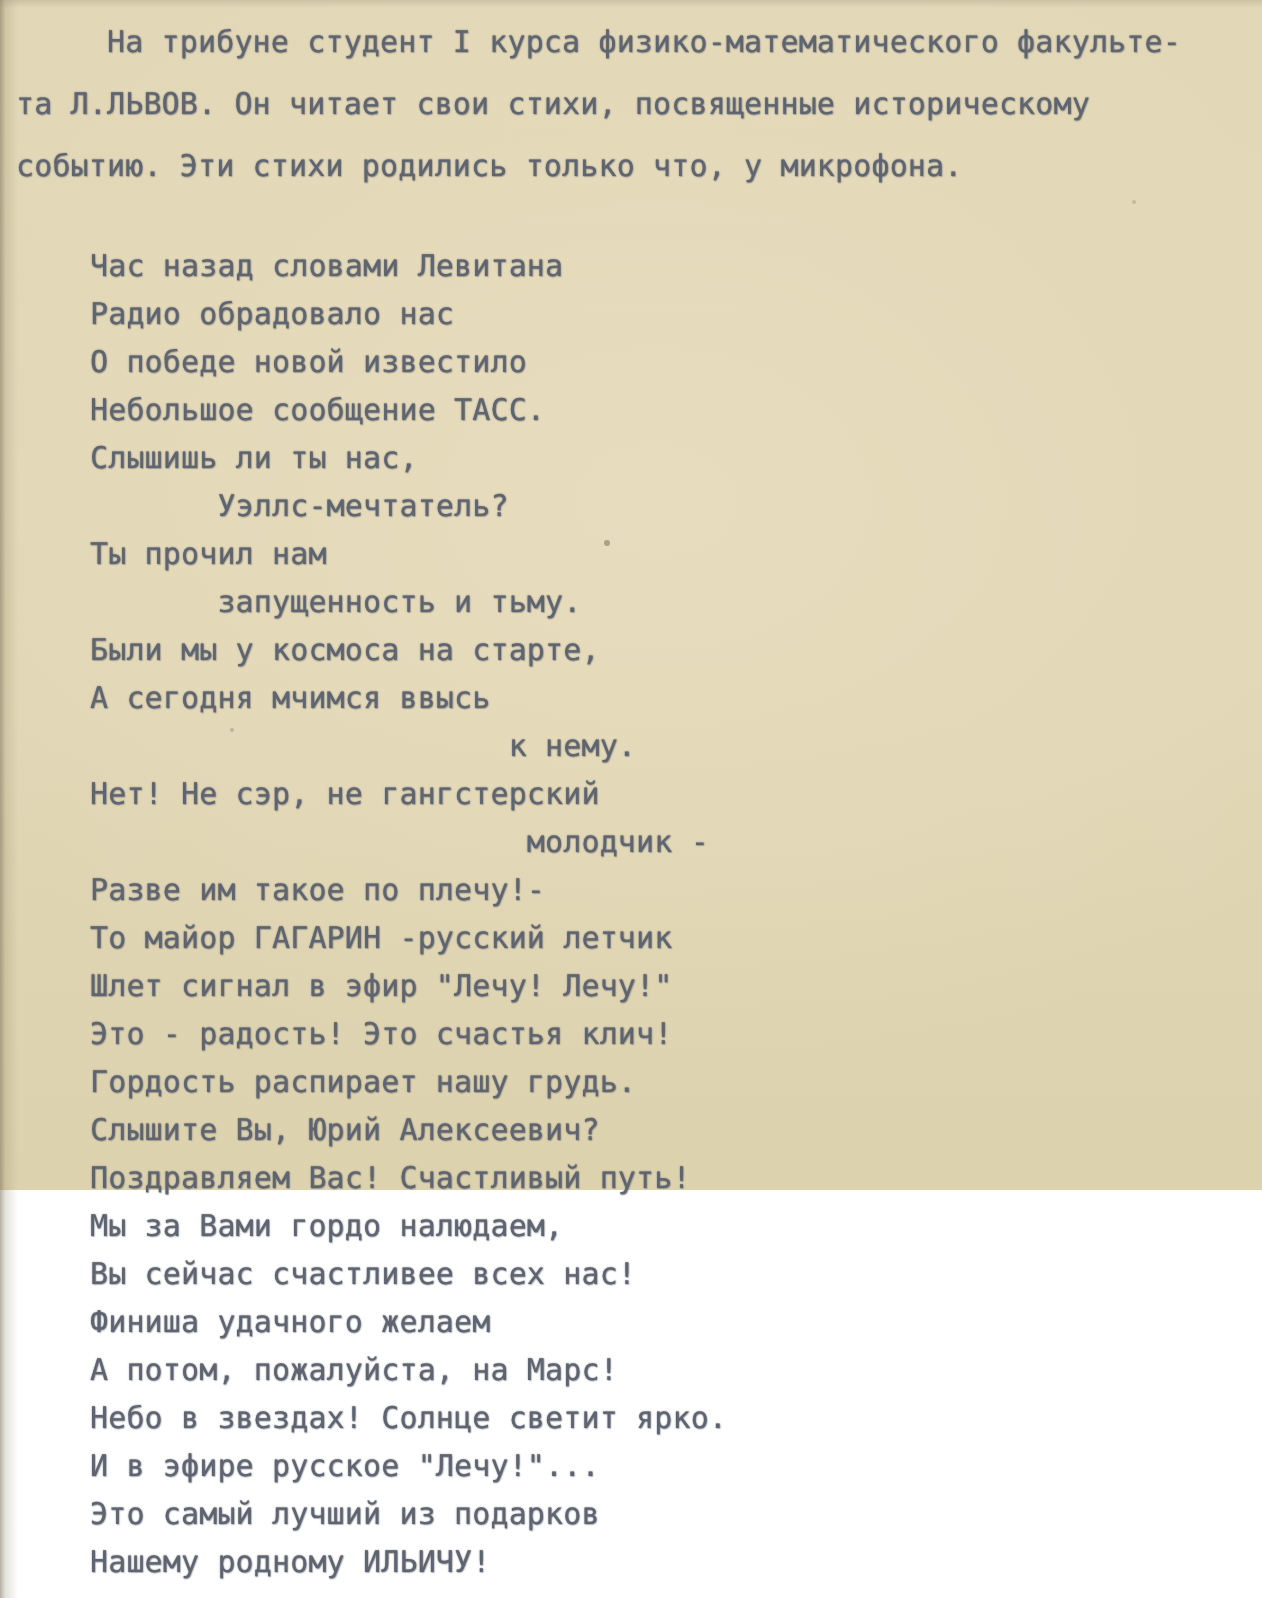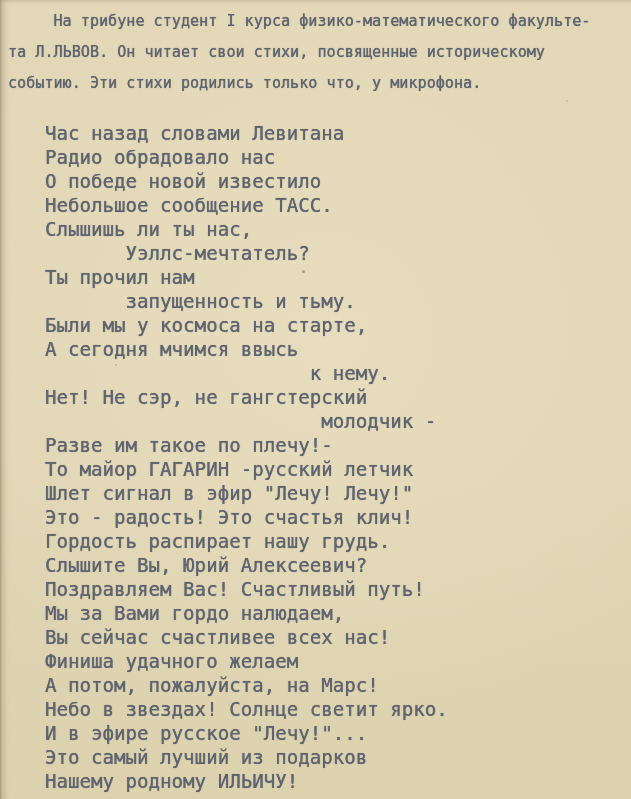--- a/index.html
+++ b/index.html
@@ -5,21 +5,21 @@
   html, body {
     margin: 0;
     padding: 0;
     width: 631px;
     height: 799px;
     overflow: hidden;
   }
   .page {
     position: relative;
     width: 631px;
-    height: 799px;
+    height: 595px;
     background:
       radial-gradient(ellipse 120% 90% at 52% 42%,
         rgba(236, 226, 197, 0.55) 0%,
         rgba(226, 215, 182, 0.0) 55%),
       linear-gradient(180deg, #e2d7b6 0%, #e1d6b4 60%, #ddd2ae 100%);
     font-family: "DejaVu Sans Mono", "Liberation Mono", monospace;
   }
   .edge-left {
     position: absolute;
     left: 0; top: 0;
@@ -47,21 +47,21 @@
   }
   .intro {
     left: 8px;
     top: 6px;
     font-size: 15px;
     line-height: 31px;
   }
   .poem {
     left: 45px;
     top: 121px;
-    font-size: 19px;
+    font-size: 15px;
     line-height: 24px;
   }
   .speck {
     position: absolute;
     border-radius: 50%;
     background: rgba(104, 102, 96, 0.5);
   }
   .speck.s1 { left: 302px; top: 270px; width: 3px; height: 3px; }
   .speck.s2 { left: 115px; top: 364px; width: 2px; height: 2px; background: rgba(120, 112, 100, 0.35); }
   .speck.s3 { left: 566px; top: 100px; width: 2px; height: 2px; background: rgba(120, 112, 100, 0.3); }

